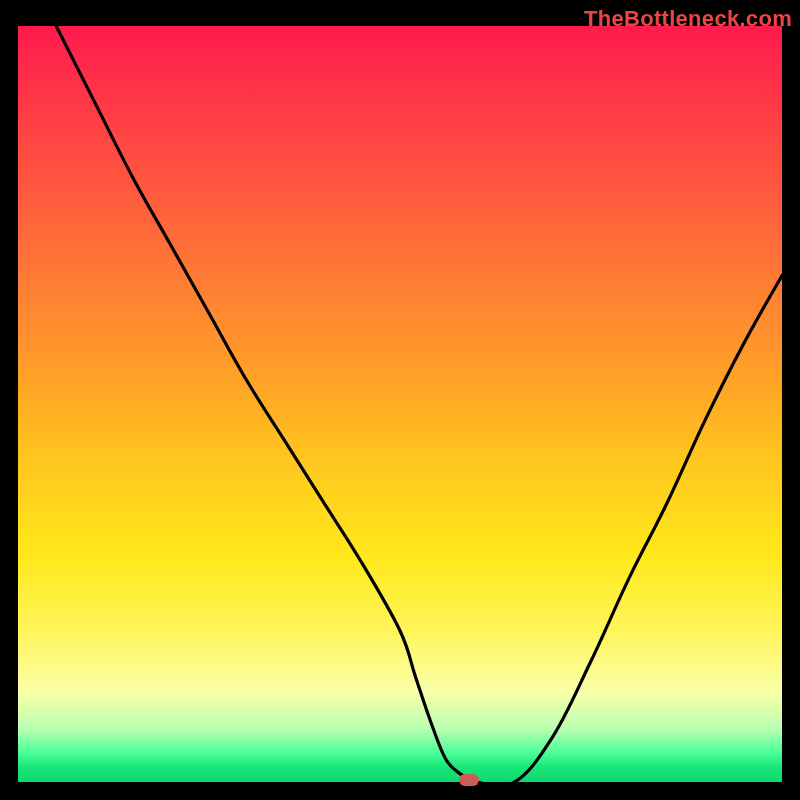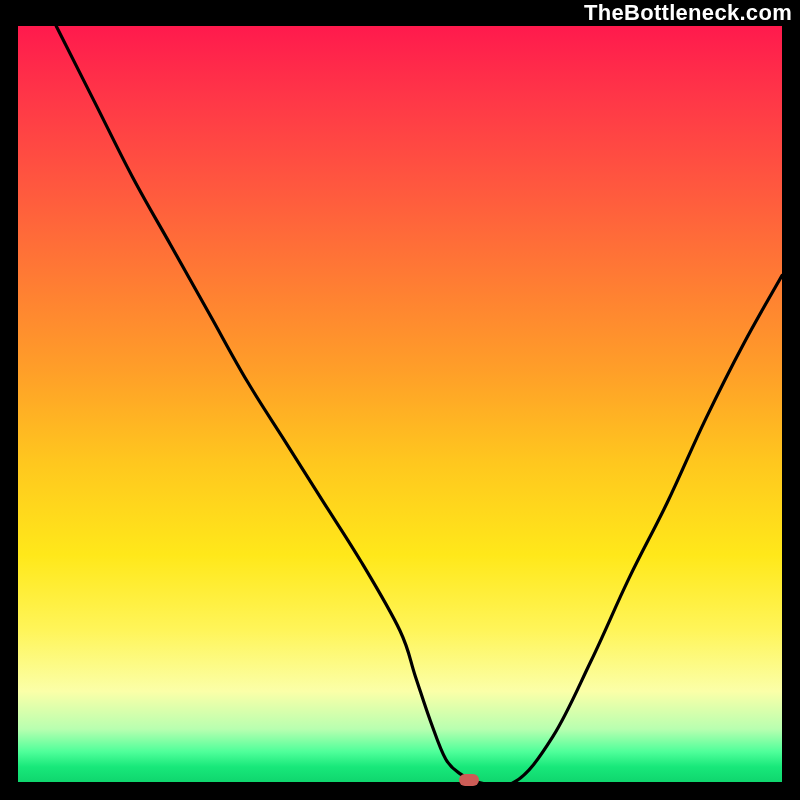--- a/index.html
+++ b/index.html
@@ -35,26 +35,26 @@
       #fff55a 80%,
       #fbffa8 88%,
       #b8ffb0 93%,
       #4fff9a 96%,
       #18e87a 98%,
       #0fd66e 100%
     );
   }
   .watermark {
     position: absolute;
-    top: 0;
+    top: 6px;
     right: 8px;
     font-family: Arial, Helvetica, sans-serif;
     font-size: 22px;
     font-weight: 600;
-    color: #ffffff;
+    color: #ef4444;
     letter-spacing: 0.3px;
   }
   svg.curve {
     position: absolute;
     left: 0;
     top: 0;
   }
   .marker {
     position: absolute;
     width: 20px;

